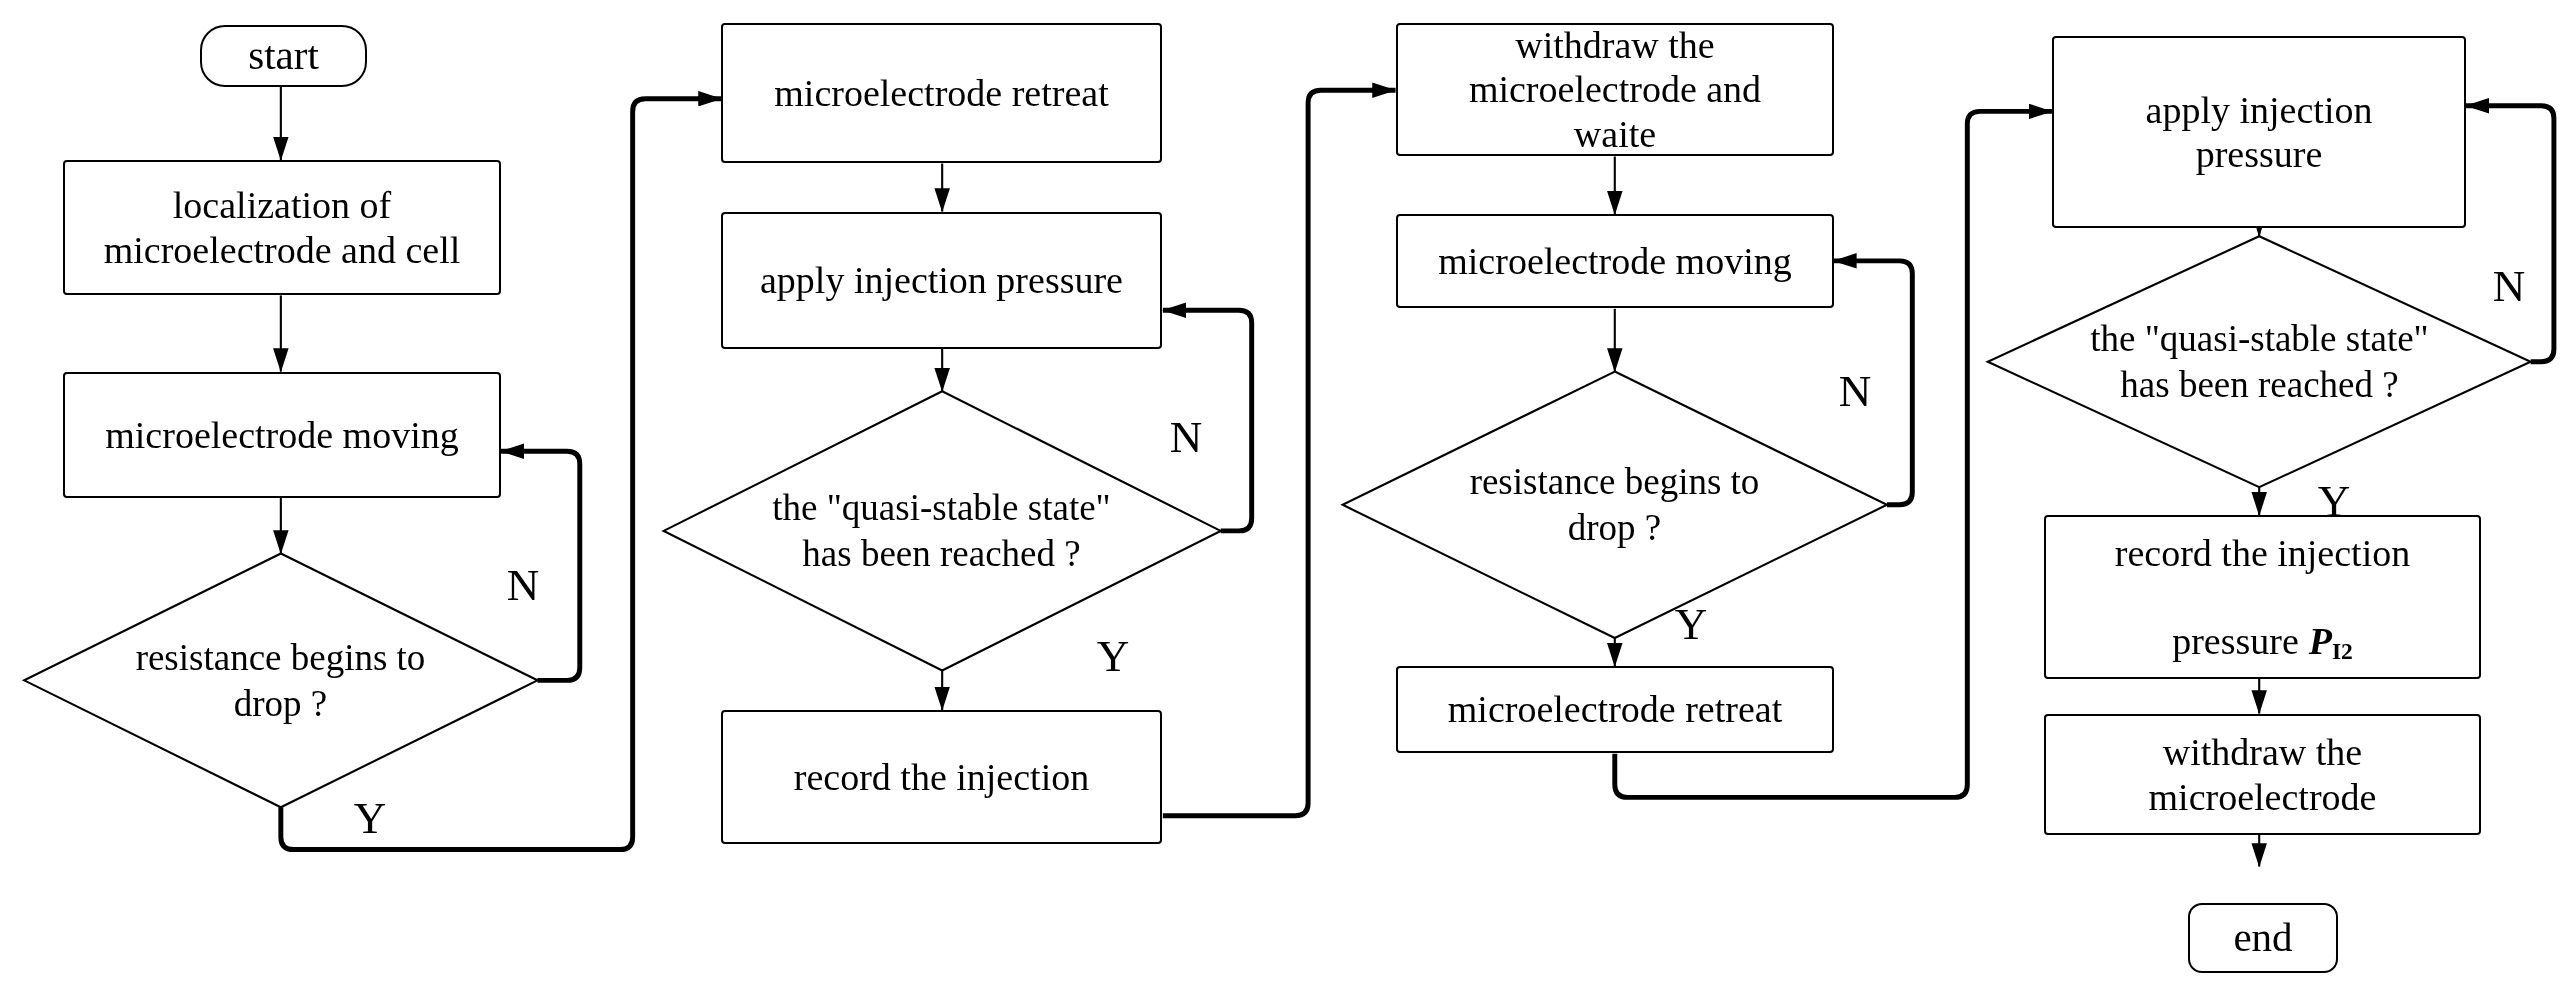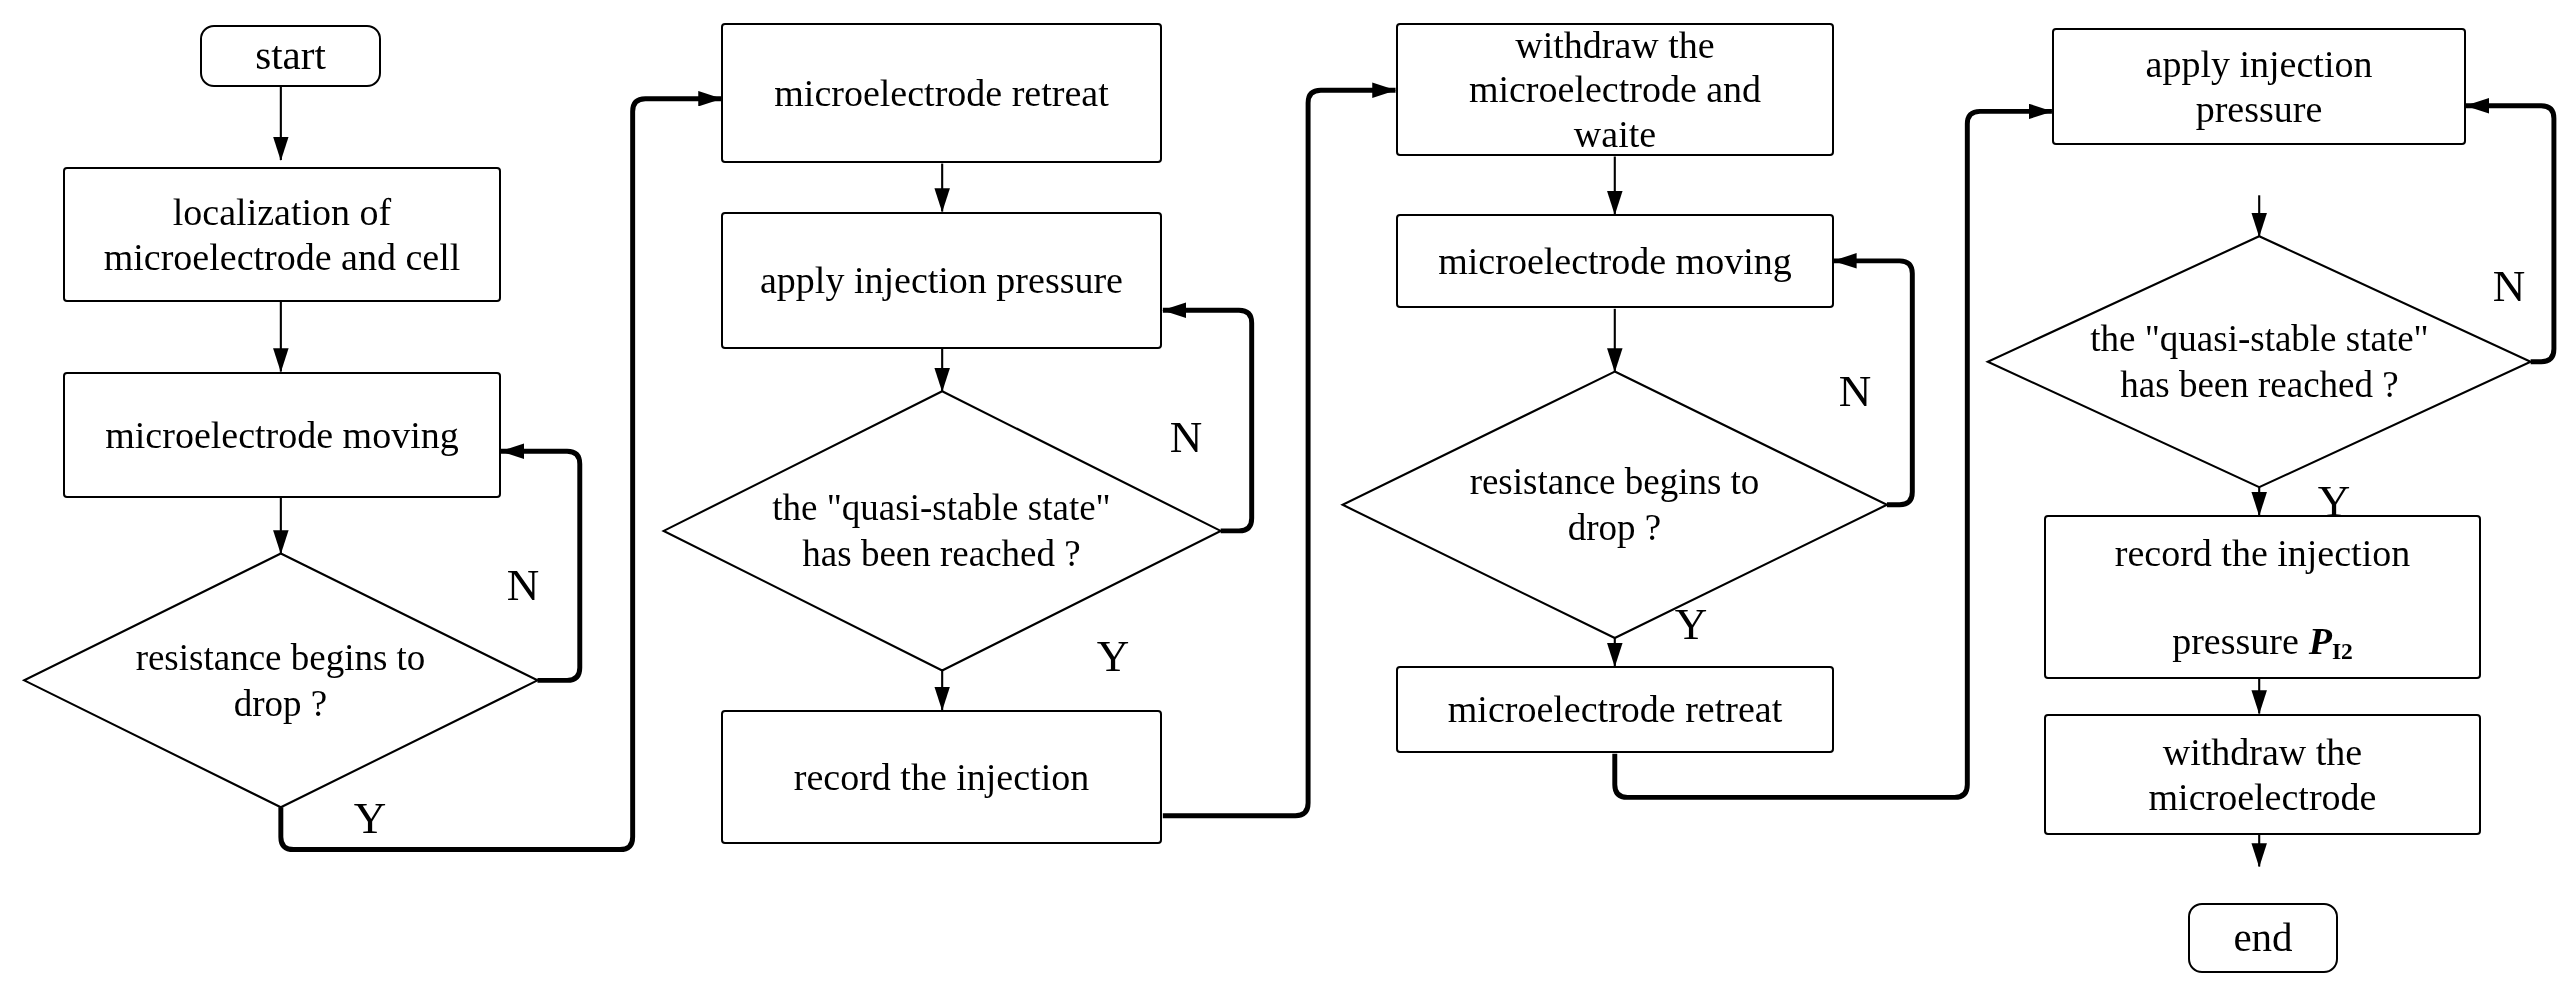--- a/index.html
+++ b/index.html
@@ -83,23 +83,23 @@
     <path class="wire" d="M3204,691 L3204,731"></path>
     <path class="wire" d="M3204,963 L3204,1012"></path>
     <path class="wire" d="M3204,1183 L3204,1229"></path>
 
     <polygon class="diamond" points="398,785 762,965 398,1145 34,965"></polygon>
     <polygon class="diamond" points="1336,555 1731,753 1336,951 941,753"></polygon>
     <polygon class="diamond" points="2290,527 2676,716 2290,905 1904,716"></polygon>
     <polygon class="diamond" points="3204,335 3589,513 3204,691 2819,513"></polygon>
   </svg>
 
-  <div class="node terminal" style="left:200px; top:25px; width:181px; height:62px;">start</div>
+  <div class="node terminal" style="left:200px; top:25px; width:167px; height:62px;border-radius:25px;">start</div>
 
-  <div class="node" style="left:63px; top:167px; width:438px; height:135px;">localization of
+  <div class="node" style="left:63px; top:160px; width:438px; height:135px;">localization of
 microelectrode and cell</div>
 
   <div class="node" style="left:63px; top:372px; width:438px; height:126px;">microelectrode moving</div>
 
   <div class="dlabel" style="left:69px; top:603px; width:423px; height:155px;">resistance begins to
 drop ?</div>
 
   <span class="branch" style="left:523px; top:585px;">N</span>
   <span class="branch" style="left:370px; top:818px;">Y</span>
 
@@ -126,21 +126,21 @@
   <div class="node" style="left:1396px; top:214px; width:438px; height:94px;">microelectrode moving</div>
 
   <div class="dlabel" style="left:1403px; top:427px; width:423px; height:155px;">resistance begins to
 drop ?</div>
 
   <span class="branch" style="left:1855px; top:391px;">N</span>
   <span class="branch" style="left:1691px; top:624px;">Y</span>
 
   <div class="node" style="left:1396px; top:666px; width:438px; height:87px;">microelectrode retreat</div>
 
-  <div class="node" style="left:2052px; top:28px; width:414px; height:117px;">apply injection
+  <div class="node" style="left:2052px; top:36px; width:414px; height:192px;">apply injection
 pressure</div>
 
   <div class="dlabel" style="left:2034px; top:284px; width:451px; height:155px;">the "quasi-stable state"
 has been reached ?</div>
 
   <span class="branch" style="left:2509px; top:286px;">N</span>
   <span class="branch" style="left:2334px; top:501px;">Y</span>
 
   <div class="node" style="left:2044px; top:515px; width:437px; height:164px;">
     <div>

